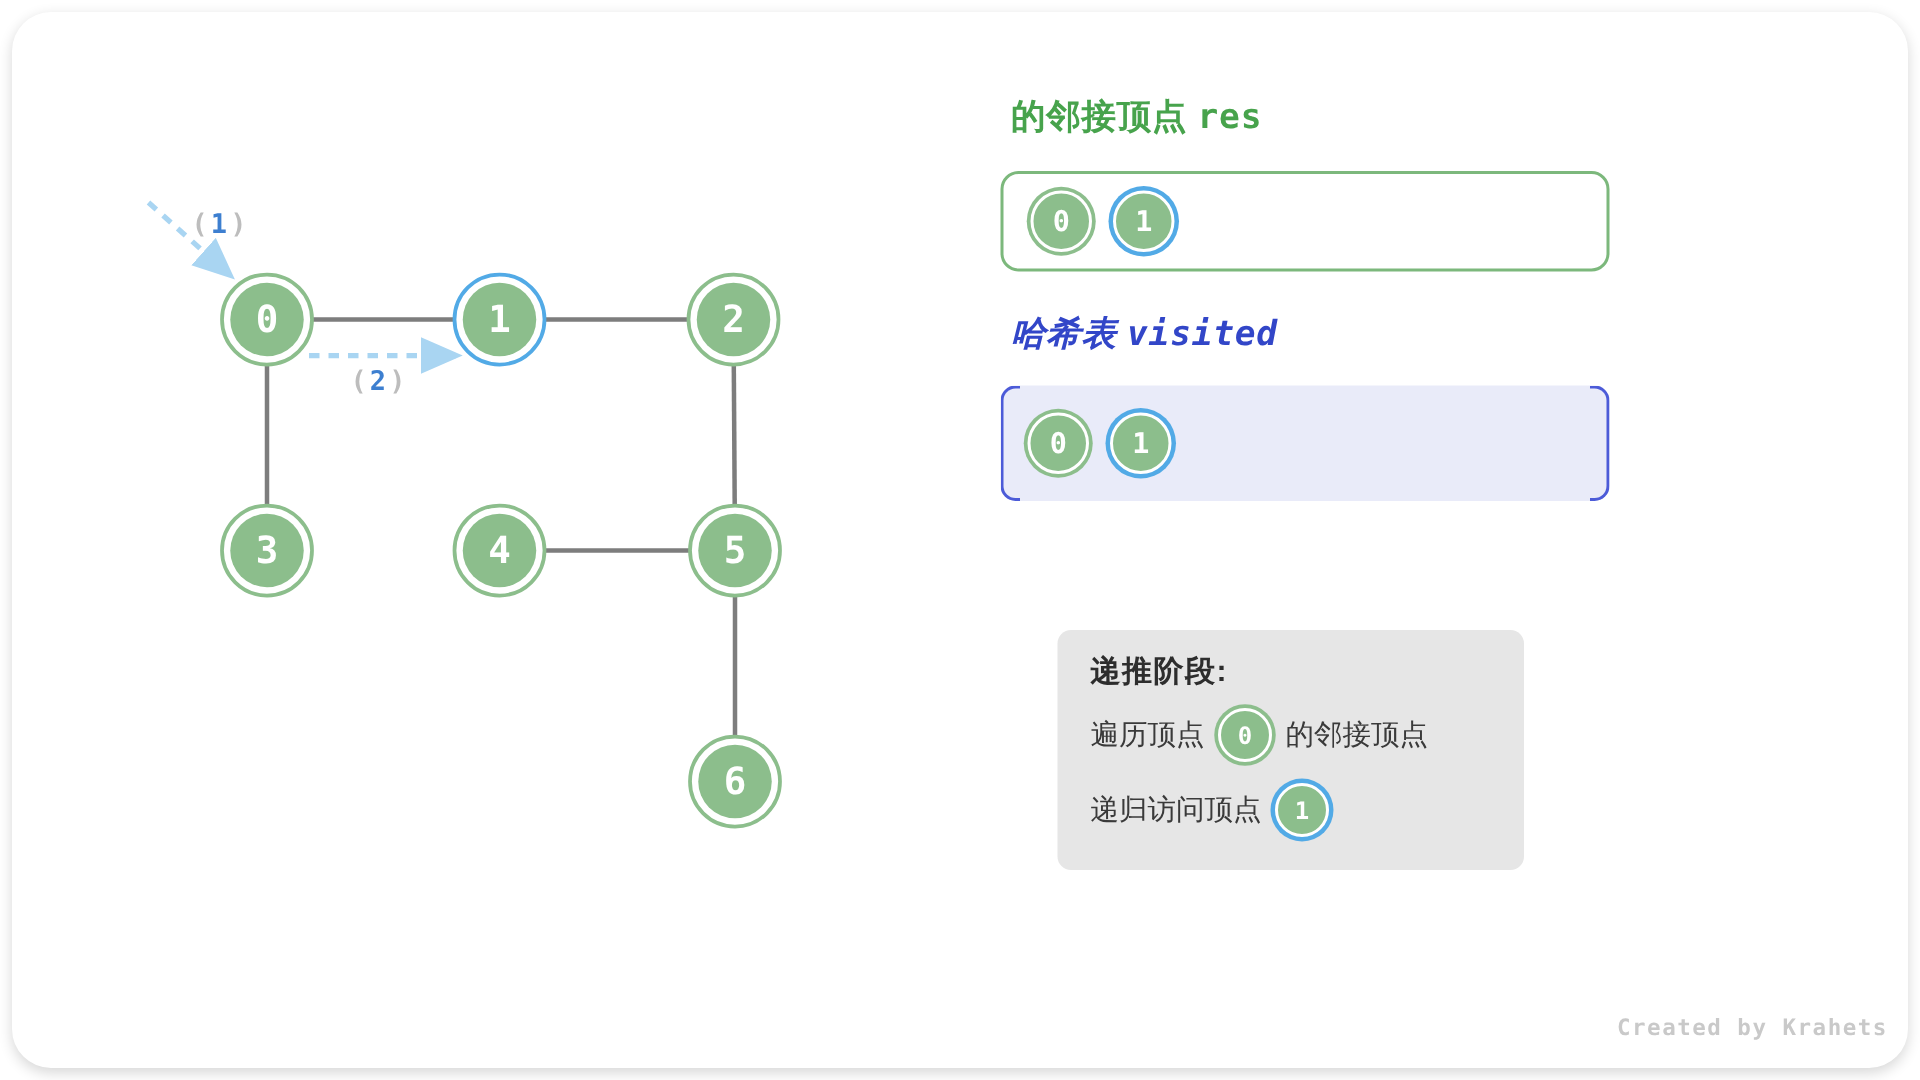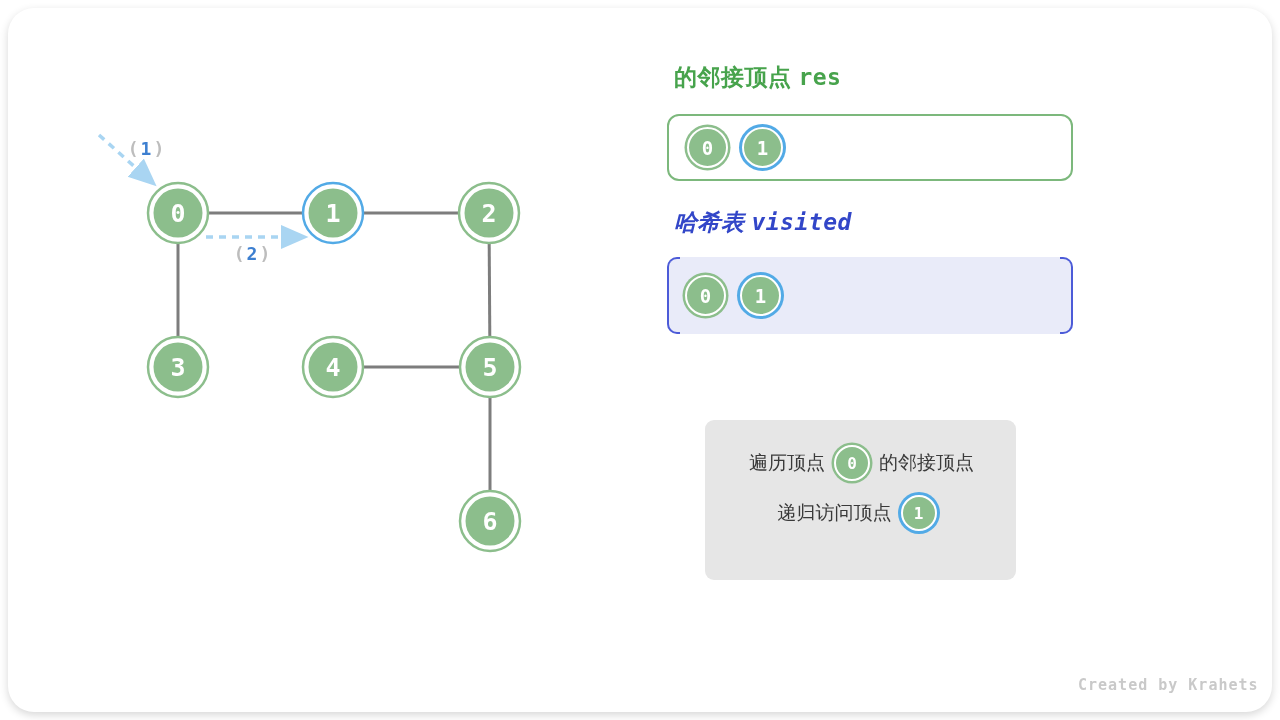--- a/index.html
+++ b/index.html
@@ -47,21 +47,21 @@
   .chip.hl{box-shadow:0 0 0 3px #52AAE6;}
   .chip.chip-sm{width:36px;height:36px;border-width:2px;box-shadow:0 0 0 2.5px #8CBE8C;font-size:16px;}
   .chip.chip-sm.hl{box-shadow:0 0 0 3px #52AAE6;}
 
   #info-box{
     position:absolute;left:705px;top:420px;width:311px;height:160px;
     box-sizing:border-box;background:#E6E6E6;border-radius:9px;
     padding:14px 20px 0 22px;color:#3A3A3A;
   }
   #info-title{font-size:20px;font-weight:bold;color:#2D2D2D;letter-spacing:1px;}
-  .info-row{display:flex;align-items:center;gap:9px;margin-top:8px;font-size:19px;height:42px;white-space:nowrap;justify-content:center;}
+  .info-row{display:flex;align-items:center;gap:9px;margin-top:8px;font-size:19px;height:42px;white-space:nowrap;}
 
   #credit{
     position:absolute;left:1078px;top:676px;
     font-family:"DejaVu Sans Mono","Liberation Mono",monospace;
     font-size:15px;color:#C9C9C9;letter-spacing:1px;font-weight:bold;
   }
 </style>
 </head>
 <body>
 
@@ -134,20 +134,21 @@
   <span class="code">visited</span>
 </div>
 <div class="seq-box" id="visited-box">
   <span class="bracket left"></span>
   <span class="bracket right"></span>
 <span class="chip">0</span>
     <span class="chip hl">1</span>
   </div>
 
 <div id="info-box">
+  <div id="info-title">递推阶段:</div>
   <div class="info-row">
     <span>遍历顶点</span>
     <span class="chip chip-sm">0</span>
     <span>的邻接顶点</span>
   </div>
   <div class="info-row">
     <span>递归访问顶点</span>
     <span class="chip chip-sm hl">1</span>
     <span></span>
   </div>

